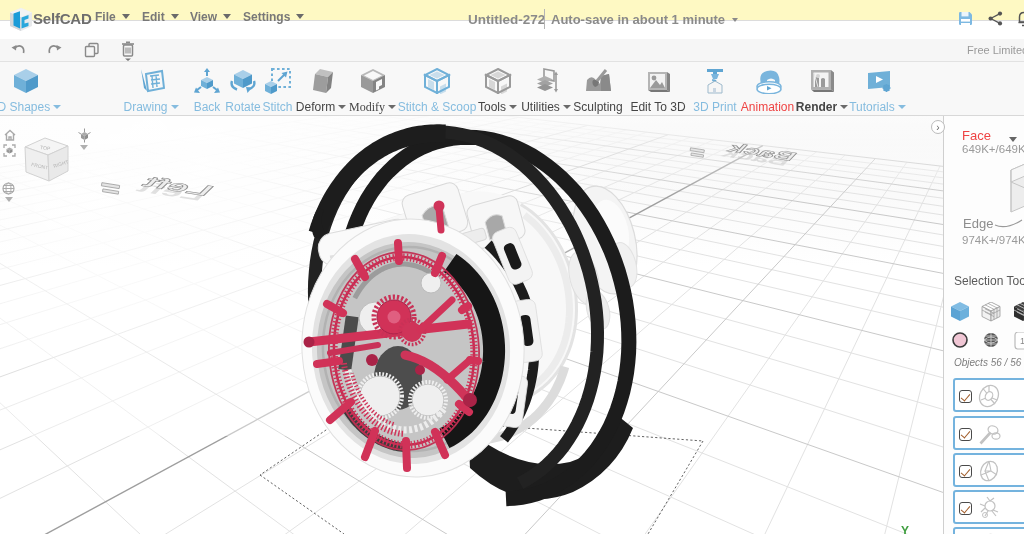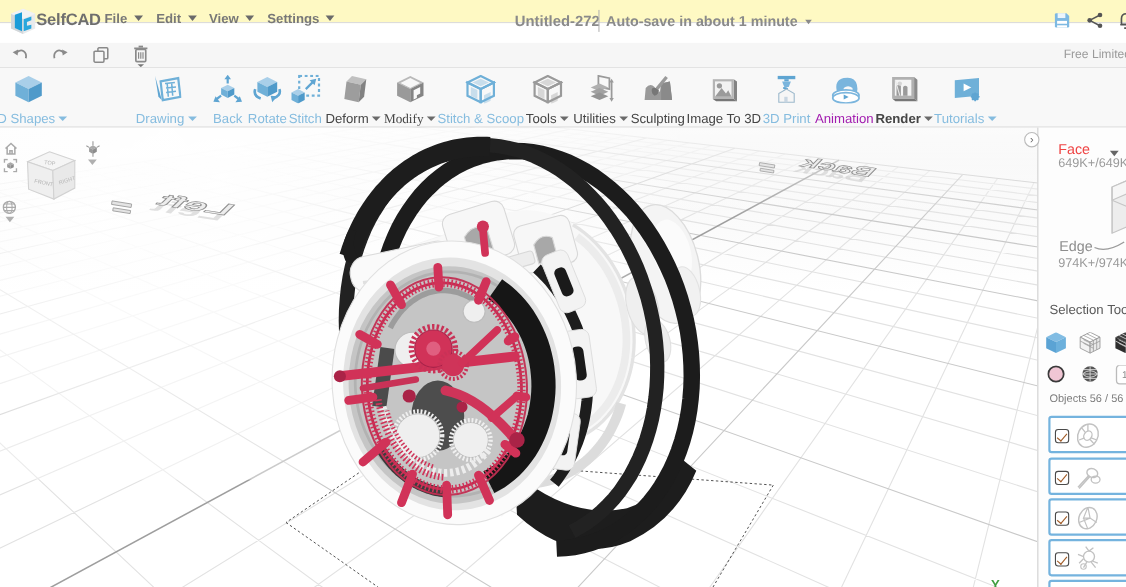--- a/index.html
+++ b/index.html
@@ -185,39 +185,39 @@
 <div class="lab dlab" style="">Sculpting</div></div>
 <div class="tbitem" style="left:598px;width:120px;">
 <svg width="28" height="26" viewBox="0 0 28 26">
         <polygon points="23,4 26,6 26,24 23,22" fill="#848484"></polygon>
         <polygon points="4,22 23,22 26,24 7,24" fill="#777"></polygon>
         <rect x="4" y="4" width="19" height="18" fill="#b5b5b5"></rect>
         <rect x="6" y="6" width="15" height="14" fill="#f2f2f2"></rect>
         <circle cx="10" cy="10" r="2.4" fill="#9a9a9a"></circle>
         <polygon points="6,20 12,12 16,17 18,14 21,20" fill="#9a9a9a"></polygon>
       </svg>
-<div class="lab dlab" style="">Image To 3D</div></div>
+<div class="lab dlab" style="">Edit To 3D</div></div>
 <div class="tbitem" style="left:655px;width:120px;">
 <svg width="28" height="26" viewBox="0 0 28 26">
         <rect x="6" y="1" width="16" height="3" fill="#5fa5d2"></rect>
         <rect x="12" y="4" width="4" height="2" fill="#5fa5d2"></rect>
         <polygon points="10,6 18,6 16,11 12,11" fill="#7ab5dd"></polygon>
         <path d="M11,12 Q17,12 13,14 Q9,16 15,16 Q19,17 13,18" stroke="#5fa5d2" stroke-width="1.6" fill="none"></path>
         <path d="M7,17 L14,13 L21,17 L21,25 L7,25 Z" fill="#f6f6f6" stroke="#9db9cc" stroke-width="1"></path>
         <rect x="12" y="20" width="3" height="5" fill="#c9d6e2"></rect>
       </svg>
 <div class="lab blab" style="">3D Print</div></div>
 <div class="tbitem" style="left:707.5px;width:120px;">
 <svg width="28" height="26" viewBox="0 0 28 26">
         <path d="M7,16 Q4,5 13,3 Q23,1 25,9 Q26,13 25,16 L21,16 21,12 Q17,9 13,12 L13,16 Z" fill="#7ab5dd"></path>
         <ellipse cx="15" cy="18.5" rx="12" ry="4.8" fill="#fff" stroke="#7ab5dd" stroke-width="1.5"></ellipse>
         <ellipse cx="15" cy="21" rx="12" ry="4.8" fill="#fff" stroke="#7ab5dd" stroke-width="1.5"></ellipse>
         <polygon points="13,18 17.5,20.2 13,22.5" fill="#5fa5d2"></polygon>
       </svg>
-<div class="lab blab" style="color:#a21caf;">Animation</div></div>
+<div class="lab blab" style="color:#ef4444;">Animation</div></div>
 <div class="tbitem" style="left:762px;width:120px;font-weight:bold;">
 <svg width="28" height="26" viewBox="0 0 28 26">
         <polygon points="23,2 26,4.5 26,24 23,21.5" fill="#8a8a8a"></polygon>
         <polygon points="3,21.5 23,21.5 26,24 6,24" fill="#777"></polygon>
         <rect x="3" y="2" width="20" height="19.5" fill="#b0b0b0"></rect>
         <rect x="5.5" y="4.5" width="15" height="14.5" fill="#f4f4f4"></rect>
         <path d="M7,19 L7,10 Q9,8 11,10 L11,19 M13,19 L13,11 Q15,9 17,11 L17,19" fill="#9a9a9a"></path>
         <circle cx="10" cy="8" r="2" fill="#d5d5d5"></circle>
         <path d="M6,5 L10,19" stroke="#e8e8e8" stroke-width="1"></path>
       </svg>
@@ -411,21 +411,21 @@
       <path d="M3,2.8 L12,7.3 M6,1.4 L15,5.9 M3,6.8 L12,11.3 M3,10 L12,14.6 M12,7.3 L12,17.5 M15,5.9 L15,16 M0,8 L9,12.5 M9,12.5 L18,8" stroke="#cfcfcf" stroke-width="0.8" fill="none"></path>
       </g>
     </svg>
 <svg class="abs" style="left:8px;top:216px" width="80" height="18" viewBox="0 0 80 18">
       <circle cx="8" cy="8" r="7" fill="#f0c6d4" stroke="#3a3a3a" stroke-width="1.6"></circle>
       <circle cx="39" cy="8" r="7" fill="#555"></circle>
       <path d="M32,8 Q39,2 46,8 Q39,14 32,8 M39,1 L39,15 M33,4 L45,4 M33,12 L45,12 M32,8 L46,8" stroke="#ddd" stroke-width="0.8" fill="none"></path>
       <rect x="63" y="0" width="17" height="17" rx="3" fill="#fff" stroke="#bbb" stroke-width="1.2"></rect>
       <text x="68" y="12" font-size="9" fill="#888">1</text>
     </svg>
-<div class="abs" style="left:10px;top:241px;font-size:10px;color:#7d7d7d;white-space:nowrap;">Objects 56 / 56</div>
+<div class="abs" style="left:10px;top:241px;font-size:10px;color:#7d7d7d;white-space:nowrap;font-style:italic;">Objects 56 / 56</div>
 <div class="objitem" style="top:262px;">
       <div class="cbx"></div>
 <svg class="abs" style="left:22px;top:4px" width="24" height="24" viewBox="0 0 24 24">
         <ellipse cx="12" cy="12" rx="9" ry="11" fill="none" stroke="#c2c2c2" stroke-width="1.3" transform="rotate(28 12 12)"></ellipse>
         <ellipse cx="12" cy="12" rx="3.5" ry="4.5" fill="none" stroke="#c2c2c2" stroke-width="1.2" transform="rotate(28 12 12)"></ellipse>
         <path d="M12,1.5 L12,8 M4,16 L9,14 M20,16 L15,14 M6,4.5 L10,9.5 M18,20 L14,15.5" stroke="#c2c2c2" stroke-width="1.2"></path>
       </svg>
     </div>
 <div class="objitem" style="top:299.5px;">
       <div class="cbx"></div>

